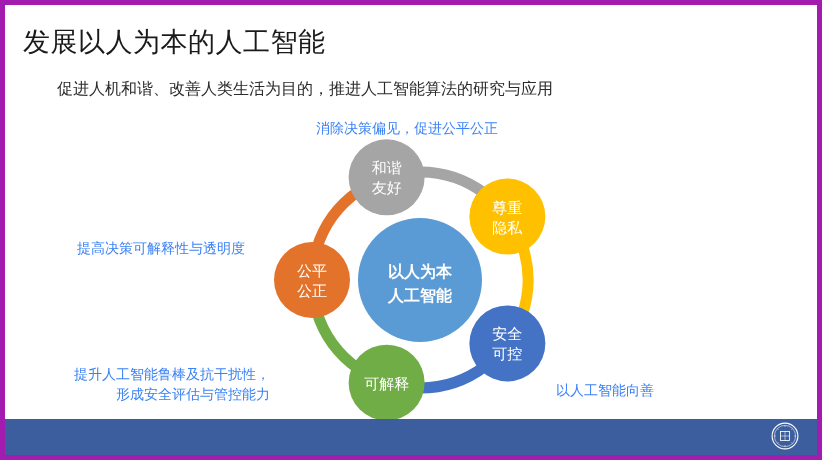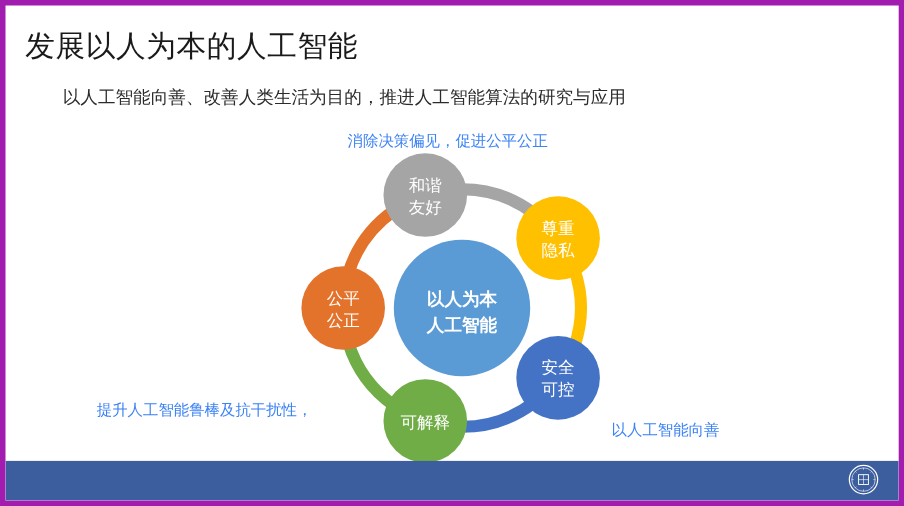--- a/index.html
+++ b/index.html
@@ -50,24 +50,23 @@
   #callout-left {
     left: 72px;
     top: 233px;
   }
   #callout-right {
     left: 590px;
     top: 220px;
     text-align: left;
   }
   #callout-bottom-left {
-    left: 83px;
+    left: 69px;
     top: 359px;
     text-align: right;
-    font-family: Liberation Mono, monospace;
   }
   #callout-bottom-right {
     left: 551px;
     top: 375px;
   }
   #diagram {
     position: absolute;
     left: 265px;
     top: 130px;
     width: 300px;
@@ -99,29 +98,31 @@
     width: 28px;
     height: 28px;
   }
 </style>
 </head>
 <body>
 
 <div id="slide">
 
   <div id="title">发展以人为本的人工智能</div>
-  <div id="subtitle">以人工智能向善、改善人类生活为目的，推进人工智能算法的研究与应用</div>
+  <div id="subtitle">促进人机和谐、改善人类生活为目的，推进人工智能算法的研究与应用</div>
 
   <div class="callout" id="callout-top">消除决策偏见，促进公平公正</div>
+  <div class="callout" id="callout-left">提高决策可解释性与透明度</div>
 
   <div class="callout" id="callout-right">
   </div>
 
   <div class="callout" id="callout-bottom-left">
     <div>提升人工智能鲁棒及抗干扰性，</div>
+    <div>形成安全评估与管控能力</div>
   </div>
 
   <div class="callout" id="callout-bottom-right">以人工智能向善</div>
 
   <svg id="diagram" viewBox="0 0 300 290">
     <g id="arc-layer">
         <path d="M 88.05 233.47 A 108 108 0 0 1 46.72 176.58" fill="none" stroke="#70AD47" stroke-width="11" stroke-linecap="round"></path>
         <path d="M 46.72 113.42 A 108 108 0 0 1 88.05 56.53" fill="none" stroke="#E3732B" stroke-width="11" stroke-linecap="round"></path>
         <path d="M 148.12 37.02 A 108 108 0 0 1 215.00 58.75" fill="none" stroke="#A5A5A5" stroke-width="11" stroke-linecap="round"></path>
         <path d="M 252.12 109.84 A 108 108 0 0 1 252.12 180.16" fill="none" stroke="#FFC000" stroke-width="11" stroke-linecap="round"></path>

